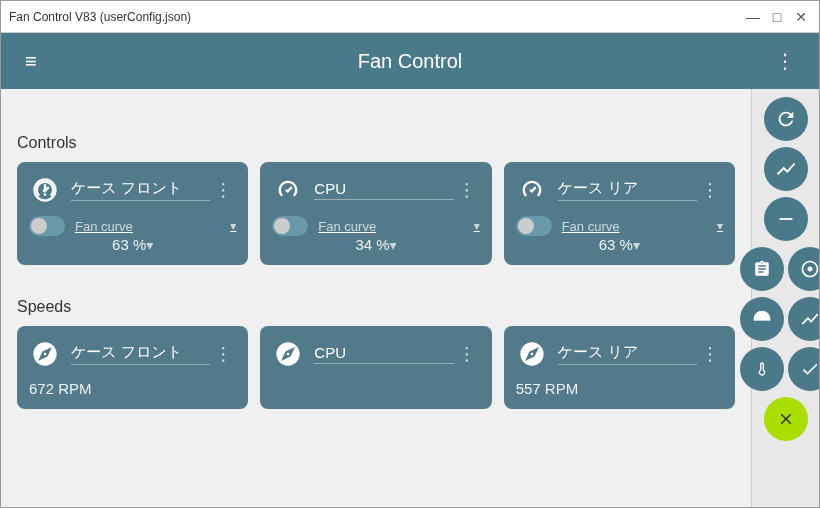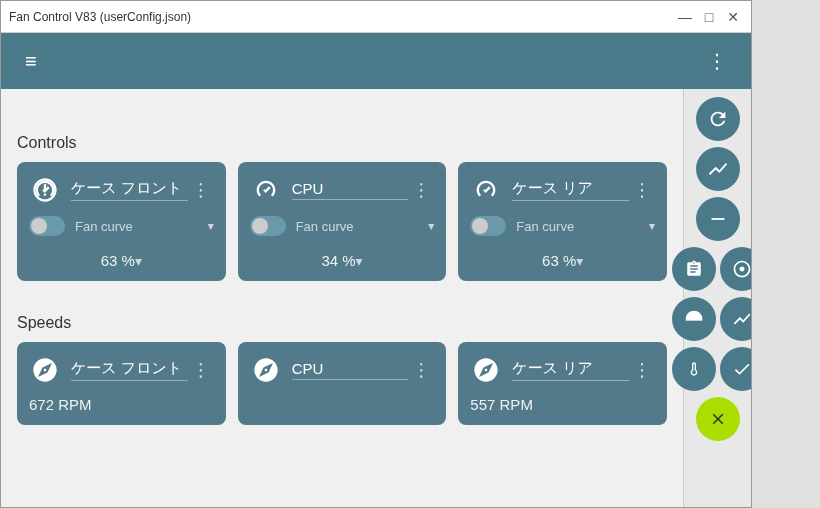--- a/index.html
+++ b/index.html
@@ -5,21 +5,21 @@
     * { margin: 0; padding: 0; box-sizing: border-box; }
     body {
       width: 820px;
       height: 508px;
       font-family: 'Segoe UI', Arial, sans-serif;
       background: #e0e0e0;
       overflow: hidden;
     }
 
     .window {
-      width: 752px;
+      width: 820px;
       height: 508px;
       border: 1px solid #999;
       display: flex;
       flex-direction: column;
       background: #f0f0f0;
     }
 
     .title-bar {
       background: #ffffff;
       height: 32px;
@@ -161,21 +161,22 @@
       cursor: pointer;
       font-size: 18px;
       background: none;
       border: none;
       padding: 0 4px;
     }
 
     .card-control-row {
       display: flex;
       align-items: center;
-      margin-bottom: 16px;
+      margin-bottom: 0;
+      text-decoration: underline;
     }
 
     .toggle {
       width: 36px;
       height: 20px;
       background: #6a9aaa;
       border-radius: 10px;
       margin-right: 10px;
       position: relative;
       cursor: pointer;
@@ -324,20 +325,21 @@
     <span class="title-bar-title">Fan Control V83 (userConfig.json)</span>
     <div class="title-bar-controls">
       <button class="title-bar-btn">—</button>
       <button class="title-bar-btn">□</button>
       <button class="title-bar-btn close">✕</button>
     </div>
   </div>
 
   <div class="header">
     <button class="header-menu-btn">≡</button>
+    <span class="header-title">Fan Control</span>
     <button class="header-more-btn">⋮</button>
   </div>
 
   <div class="content">
 
     <div class="main">
 
       <div>
         <div class="section-title">Controls</div>
         <div class="cards-row">

